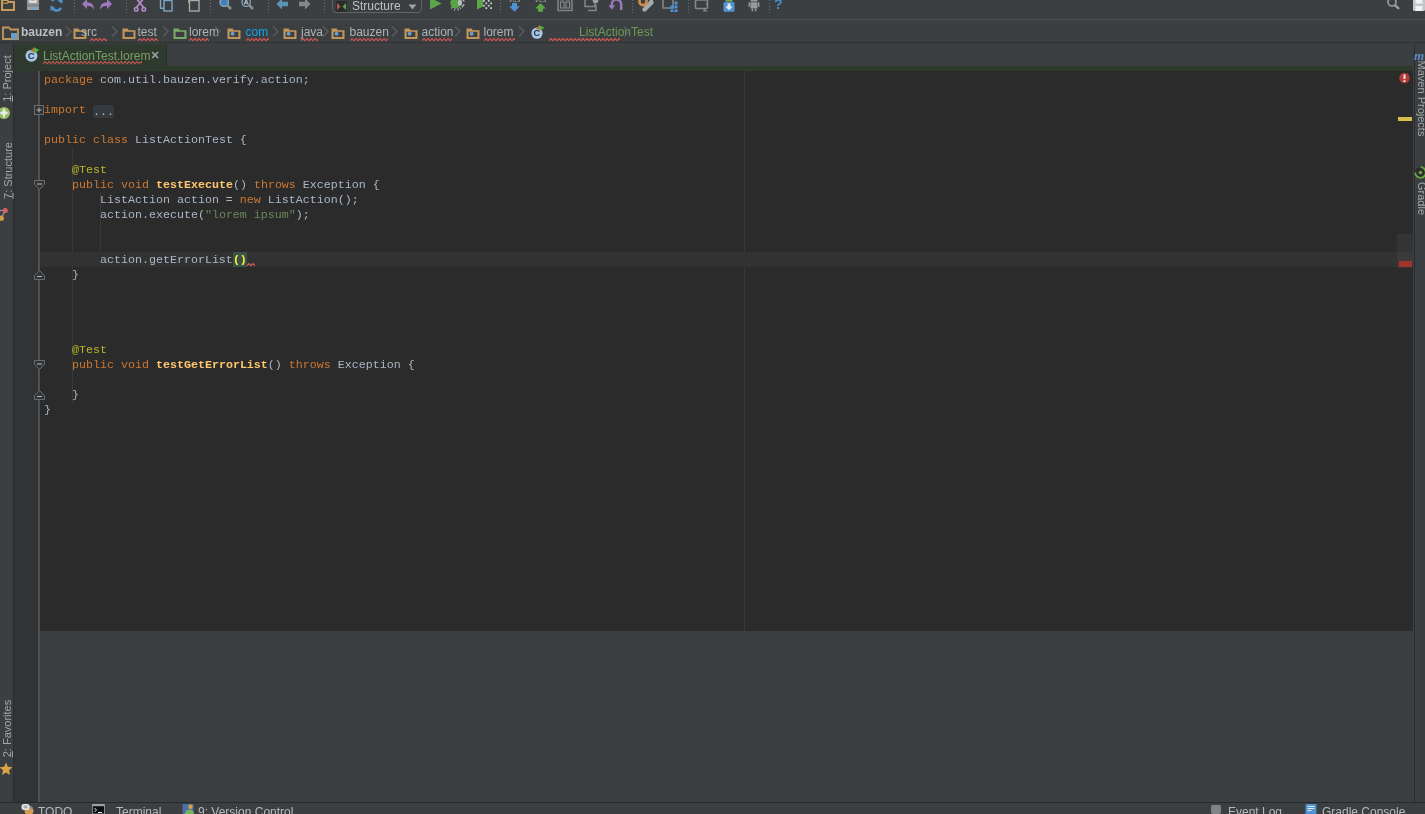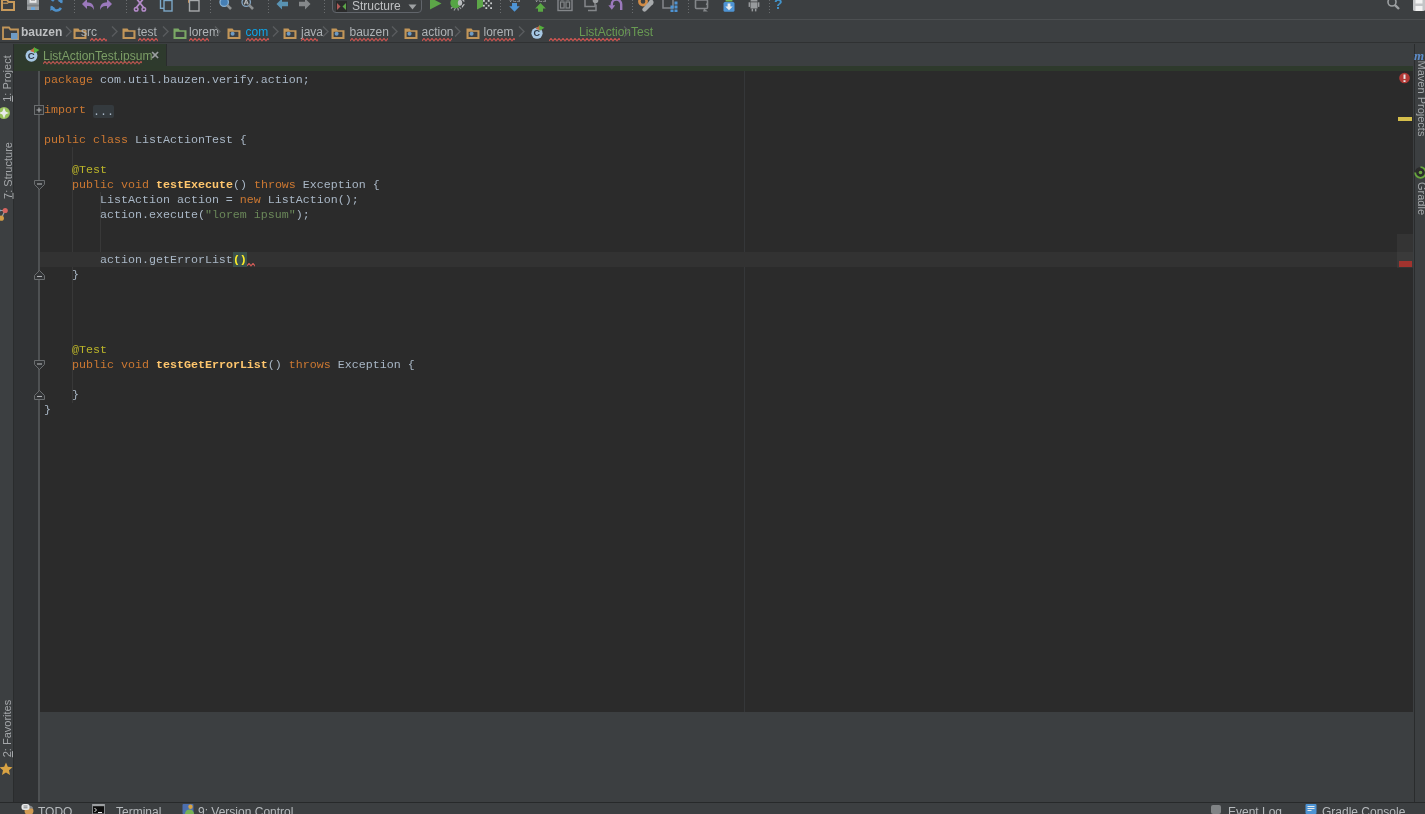--- a/index.html
+++ b/index.html
@@ -305,21 +305,21 @@
   </svg>
 
 <div class="abs" style="left:14px;top:44px;width:1399px;height:22px;background:#3C3F41"></div>
 <div class="abs" style="left:14px;top:44px;width:152px;height:22px;background:#2E3A2D"></div>
 <svg style="position:absolute;left:24px;top:46.5px" width="16" height="16" viewBox="0 0 15 15">
     <circle cx="7" cy="8.2" r="5.6" fill="#A6C7E3"></circle>
     <text x="6.8" y="11.4" font-size="9" font-weight="bold" fill="#2A3440" text-anchor="middle" font-family="Liberation Sans">C</text>
     <path d="M5.5 3.8 L10 0.2 L10.4 5.4 Z" fill="#C66D45"></path>
     <path d="M9.2 0.2 L14.5 2.8 L9.6 5.8 Z" fill="#55B03C"></path>
   </svg>
-<div class="abs" style="left:43px;top:48.5px;font:12px 'Liberation Sans';color:#7C9E66">ListActionTest.ipsum</div>
+<div class="abs" style="left:43px;top:48.5px;font:12px 'Liberation Sans';color:#7C9E66">ListActionTest.lorem</div>
 <div style="position:absolute;left:43px;top:60.5px;width:99px;height:4px;overflow:hidden">
     <svg width="99" height="4" viewBox="0 0 99 4" style="position:absolute;left:0;top:0;overflow:hidden">
       <path d="M0 2.9 L2.0 0.4 L4.0 2.9 L6.0 0.4 L8.0 2.9 L10.0 0.4 L12.0 2.9 L14.0 0.4 L16.0 2.9 L18.0 0.4 L20.0 2.9 L22.0 0.4 L24.0 2.9 L26.0 0.4 L28.0 2.9 L30.0 0.4 L32.0 2.9 L34.0 0.4 L36.0 2.9 L38.0 0.4 L40.0 2.9 L42.0 0.4 L44.0 2.9 L46.0 0.4 L48.0 2.9 L50.0 0.4 L52.0 2.9 L54.0 0.4 L56.0 2.9 L58.0 0.4 L60.0 2.9 L62.0 0.4 L64.0 2.9 L66.0 0.4 L68.0 2.9 L70.0 0.4 L72.0 2.9 L74.0 0.4 L76.0 2.9 L78.0 0.4 L80.0 2.9 L82.0 0.4 L84.0 2.9 L86.0 0.4 L88.0 2.9 L90.0 0.4 L92.0 2.9 L94.0 0.4 L96.0 2.9 L98.0 0.4 L100.0 2.9 L102.0 0.4" fill="none" stroke="#B0544E" stroke-width="1.15"></path>
     </svg>
   </div>
 <div class="abs" style="left:150.5px;top:48.5px;font:bold 11px 'Liberation Sans';color:#9B9EA0">✕</div>
 <div class="abs" style="left:166px;top:44px;width:1px;height:22px;background:#2A2C2D"></div>
 <div class="abs" style="left:167px;top:65.5px;width:1246px;height:1px;background:#2C2E2F"></div>
 
 <div class="abs" style="left:14px;top:66px;width:1399px;height:5.5px;background:#2E3A2C;border-bottom:1px solid #242624"></div>
@@ -340,21 +340,21 @@
     <circle cx="4.3" cy="11.2" r="2.6" fill="#D29C45"></circle>
   </svg>
 <div style="position:absolute;left:-23.0px;top:722.0px;width:61px;height:13px;transform:rotate(-90deg);font:11px 'Liberation Sans';color:#A4A7AA;white-space:nowrap;text-align:center"><u>2</u>: Favorites</div>
 <svg style="position:absolute;left:-1px;top:762px" width="14" height="14" viewBox="0 0 14 14">
     <path d="M7 0.5 L8.8 4.8 13.5 5.2 10 8.3 11 12.9 7 10.5 3 12.9 4 8.3 0.5 5.2 5.2 4.8 Z" fill="#D9A343"></path>
   </svg>
 
 <div class="abs" style="left:14px;top:71px;width:24px;height:731px;background:#313335"></div>
 <div class="abs" style="left:38px;top:71px;width:1.5px;height:731px;background:#4E5153"></div>
 
-<div class="abs" style="left:40px;top:71px;width:1373px;height:641px;background:#2B2B2B;overflow:hidden">
+<div class="abs" style="left:40px;top:71px;width:1373px;height:560px;background:#2B2B2B;overflow:hidden">
   <div class="abs" style="left:704px;top:0;width:1px;height:731px;background:#353739"></div>
   <div class="abs" style="left:32px;top:76px;width:1px;height:256px;background:#383838"></div>
   <div class="abs" style="left:60px;top:121px;width:1px;height:60px;background:#383838"></div>
   <div class="abs" style="left:0;top:181px;width:1373px;height:15px;background:#323232"></div>
   <div class="abs" style="left:193px;top:181px;width:14px;height:15px;background:#3B514D"></div>
   <pre class="abs" style="left:4px;top:1.5px;font:11.666px/15px 'Liberation Mono',monospace;color:#A9B7C6"><span style="color:#CC7832">package</span> com.util.bauzen.verify.action;<br><br><span style="color:#CC7832">import</span> <span style="display:inline-block;width:21px;height:13px;background:#343A3E;border-radius:2px;color:#A9B7C6;vertical-align:-2px">...</span><br><br><span style="color:#CC7832">public class</span> ListActionTest {<br><br>    <span style="color:#BBB529">@Test</span><br>    <span style="color:#CC7832">public void</span> <span style="color:#FFC66D;font-weight:bold">testExecute</span>() <span style="color:#CC7832">throws</span> Exception {<br>        ListAction action = <span style="color:#CC7832">new</span> ListAction();<br>        action.execute(<span style="color:#6A8759">"lorem ipsum"</span>);<br><br><br>        action.getErrorList<span style="color:#FFEF28;font-weight:bold">()</span><br>    }<br><br><br><br><br>    <span style="color:#BBB529">@Test</span><br>    <span style="color:#CC7832">public void</span> <span style="color:#FFC66D;font-weight:bold">testGetErrorList</span>() <span style="color:#CC7832">throws</span> Exception {<br><br>    }<br>}</pre>
   <div class="abs" style="left:207px;top:192px;width:8px;height:4px;overflow:hidden">
       <svg width="8" height="4" viewBox="0 0 8 4" style="position:absolute;left:0;top:0;overflow:hidden">
         <path d="M0 2.9 L2.0 0.4 L4.0 2.9 L6.0 0.4 L8.0 2.9 L10.0 0.4 L12.0 2.9" fill="none" stroke="#CF5B56" stroke-width="1.15"></path>
       </svg>

